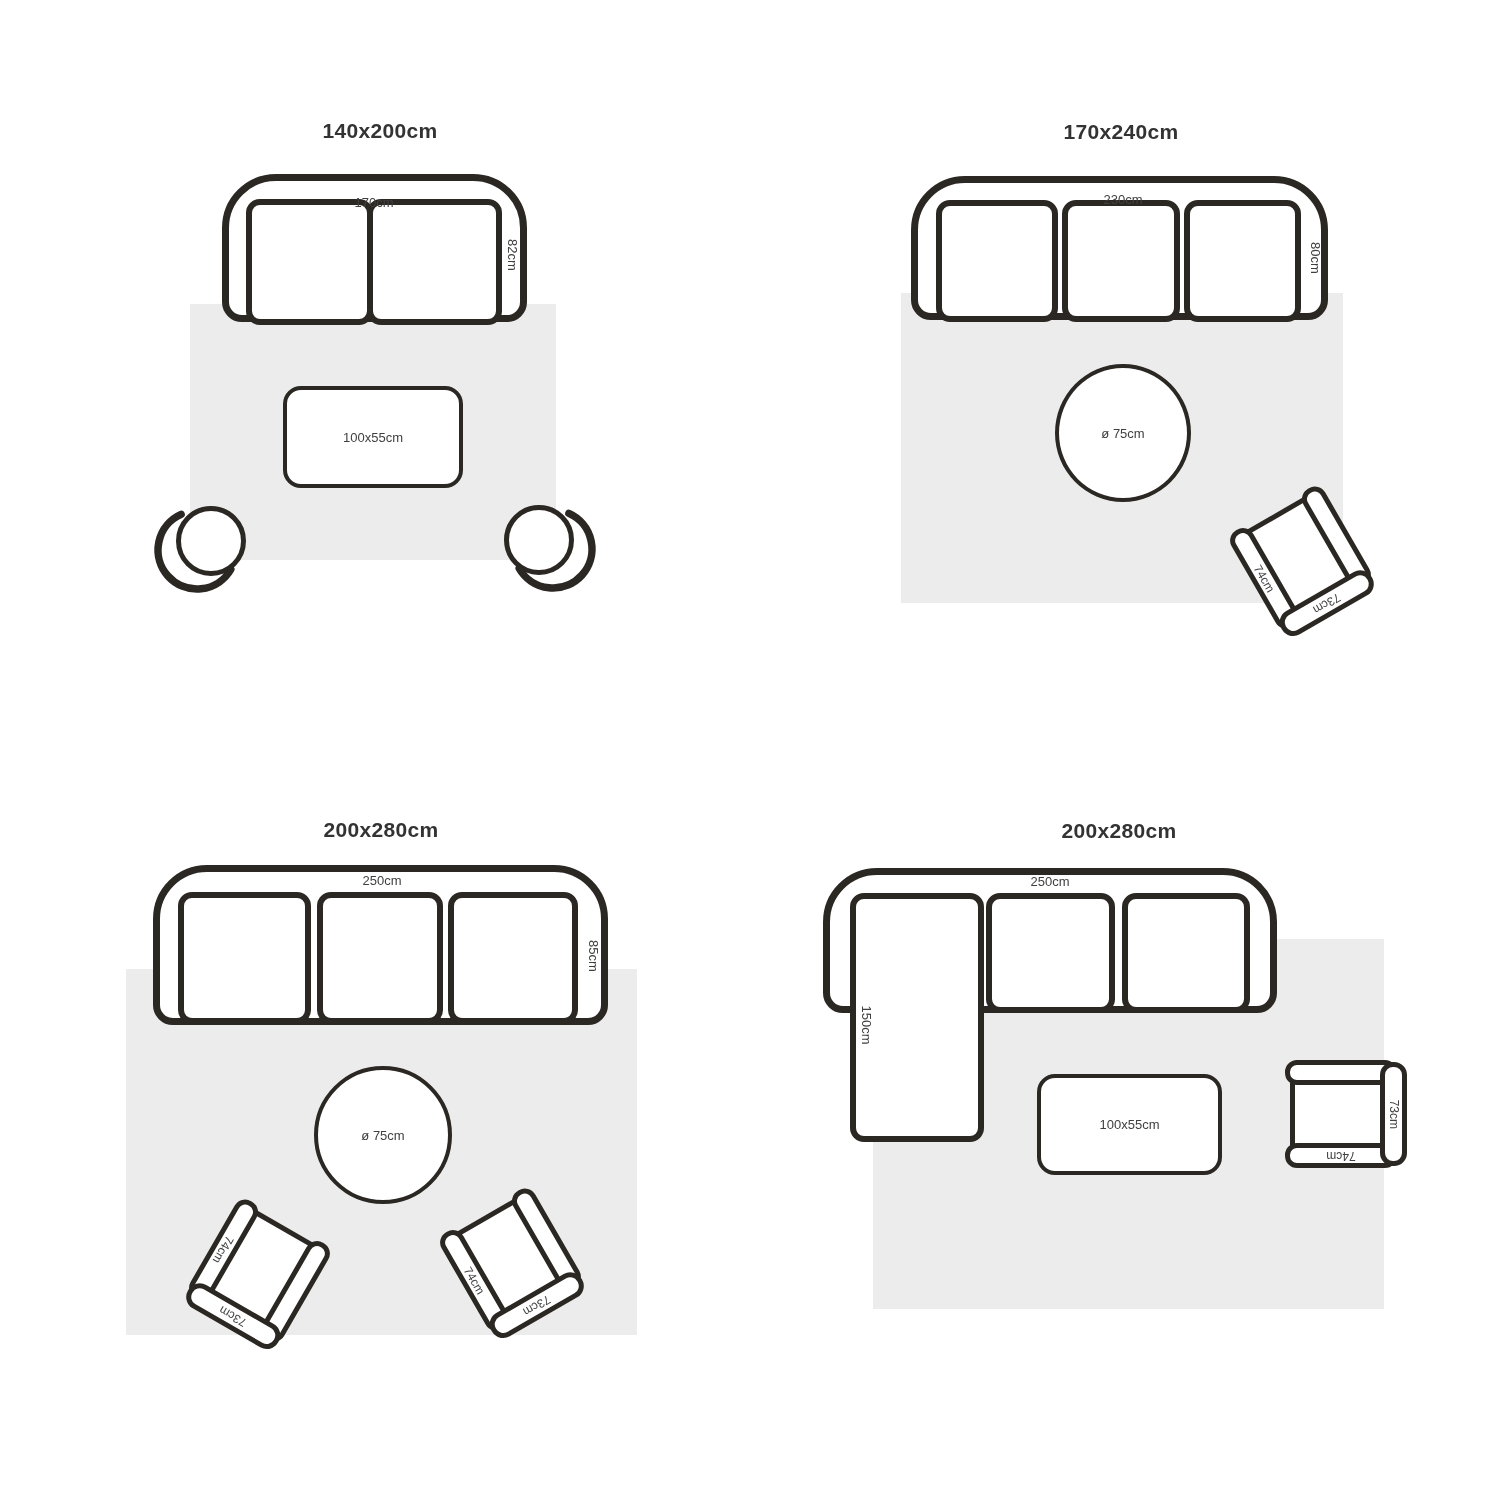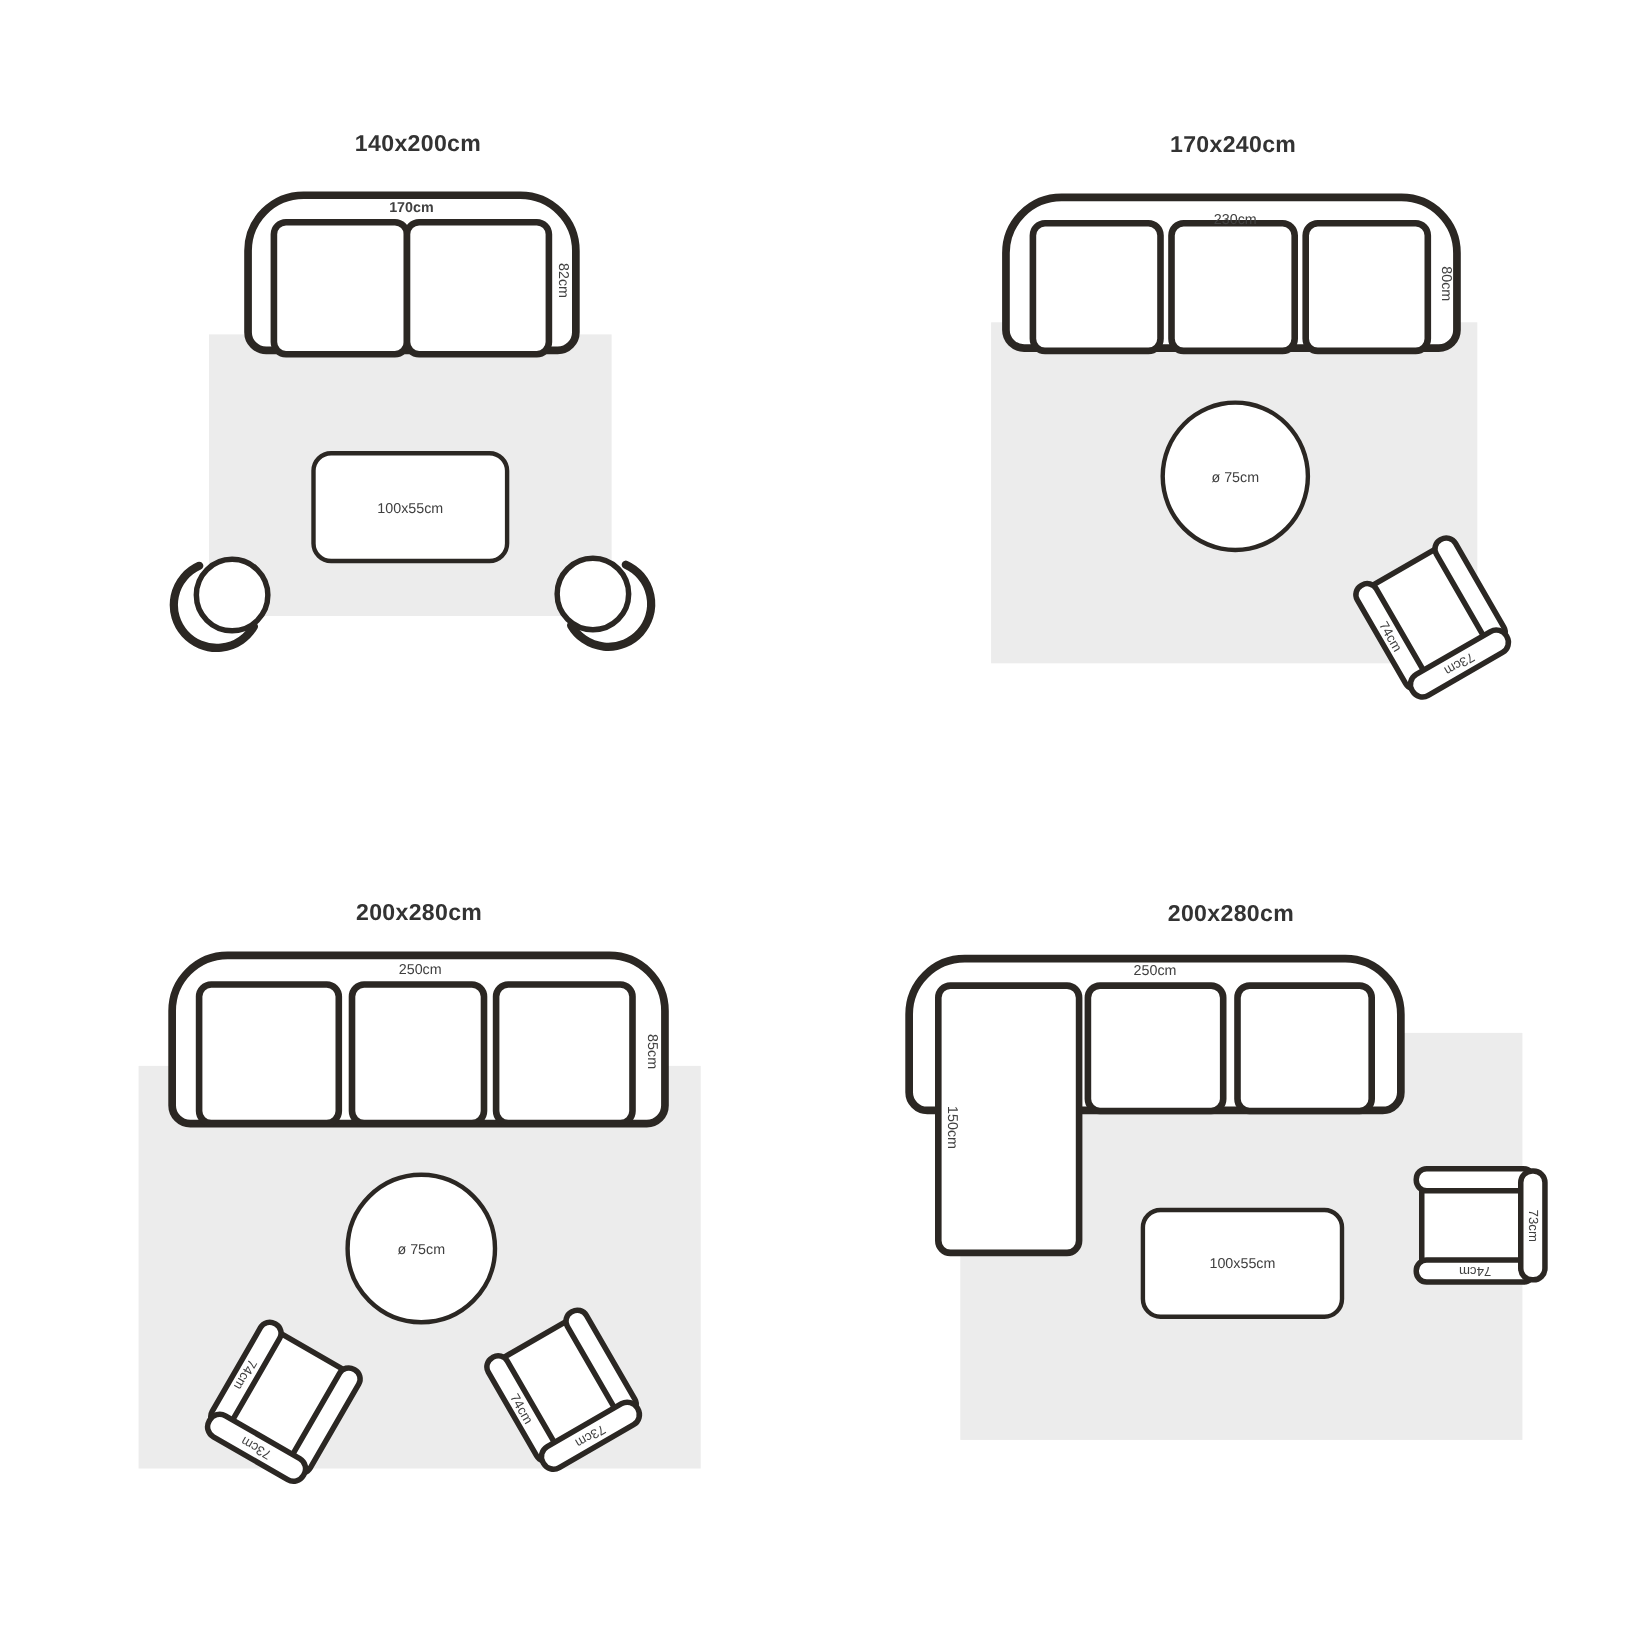--- a/index.html
+++ b/index.html
@@ -30,21 +30,21 @@
     border-radius:14px;box-sizing:border-box;
   }
   .chaise{
     position:absolute;background:#ffffff;border:6px solid #2b2723;
     border-radius:14px;box-sizing:border-box;
   }
   
   .ctable{
     position:absolute;background:#ffffff;border:4px solid #2b2723;border-radius:18px;
     box-sizing:border-box;display:flex;align-items:center;justify-content:center;
-    font-size:13px;color:#404040;margin-top:24px;
+    font-size:13px;color:#404040;
   }
   .rtable{
     position:absolute;background:#ffffff;border:4px solid #2b2723;border-radius:50%;
     box-sizing:border-box;display:flex;align-items:center;justify-content:center;
     font-size:13px;color:#404040;
   }
   
   .armchair{position:absolute;width:108px;height:122px;}
   .armchair .seat{
     position:absolute;left:11px;top:5px;width:86px;height:102px;
@@ -82,21 +82,21 @@
 <div class="canvas">
 
   <div>
     <div class="title" style="left:230px;top:119px;">140x200cm</div>
 
     <div class="rug" style="left:190px;top:304px;width:366px;height:256px;"></div>
 
     <div class="shell" style="left:222px;top:174px;width:305px;height:148px;"></div>
     <div class="cushion" style="left:246px;top:199px;width:127px;height:126px;"></div>
     <div class="cushion" style="left:367px;top:199px;width:135px;height:126px;"></div>
-    <div class="dim" style="left:274px;top:181px;font-weight:bold;">170cm</div>
+    <div class="dim" style="left:274px;top:195px;">170cm</div>
     <div class="dim narrow rot90" style="left:472px;top:247px;">82cm</div>
 
     <div class="ctable" style="left:283px;top:386px;width:180px;height:102px;">
       <span>100x55cm</span>
     </div>
 
     <svg class="swivel" style="left:151px;top:500px;" viewBox="0 0 96 96">
       <circle cx="60" cy="41" r="32.5" fill="#ffffff" stroke="#2b2723" stroke-width="5"></circle>
       <path d="M 30.1 14.4 A 39 39 0 1 0 79.8 69.5" fill="none" stroke="#2b2723" stroke-width="7.5" stroke-linecap="round"></path>
     </svg>

